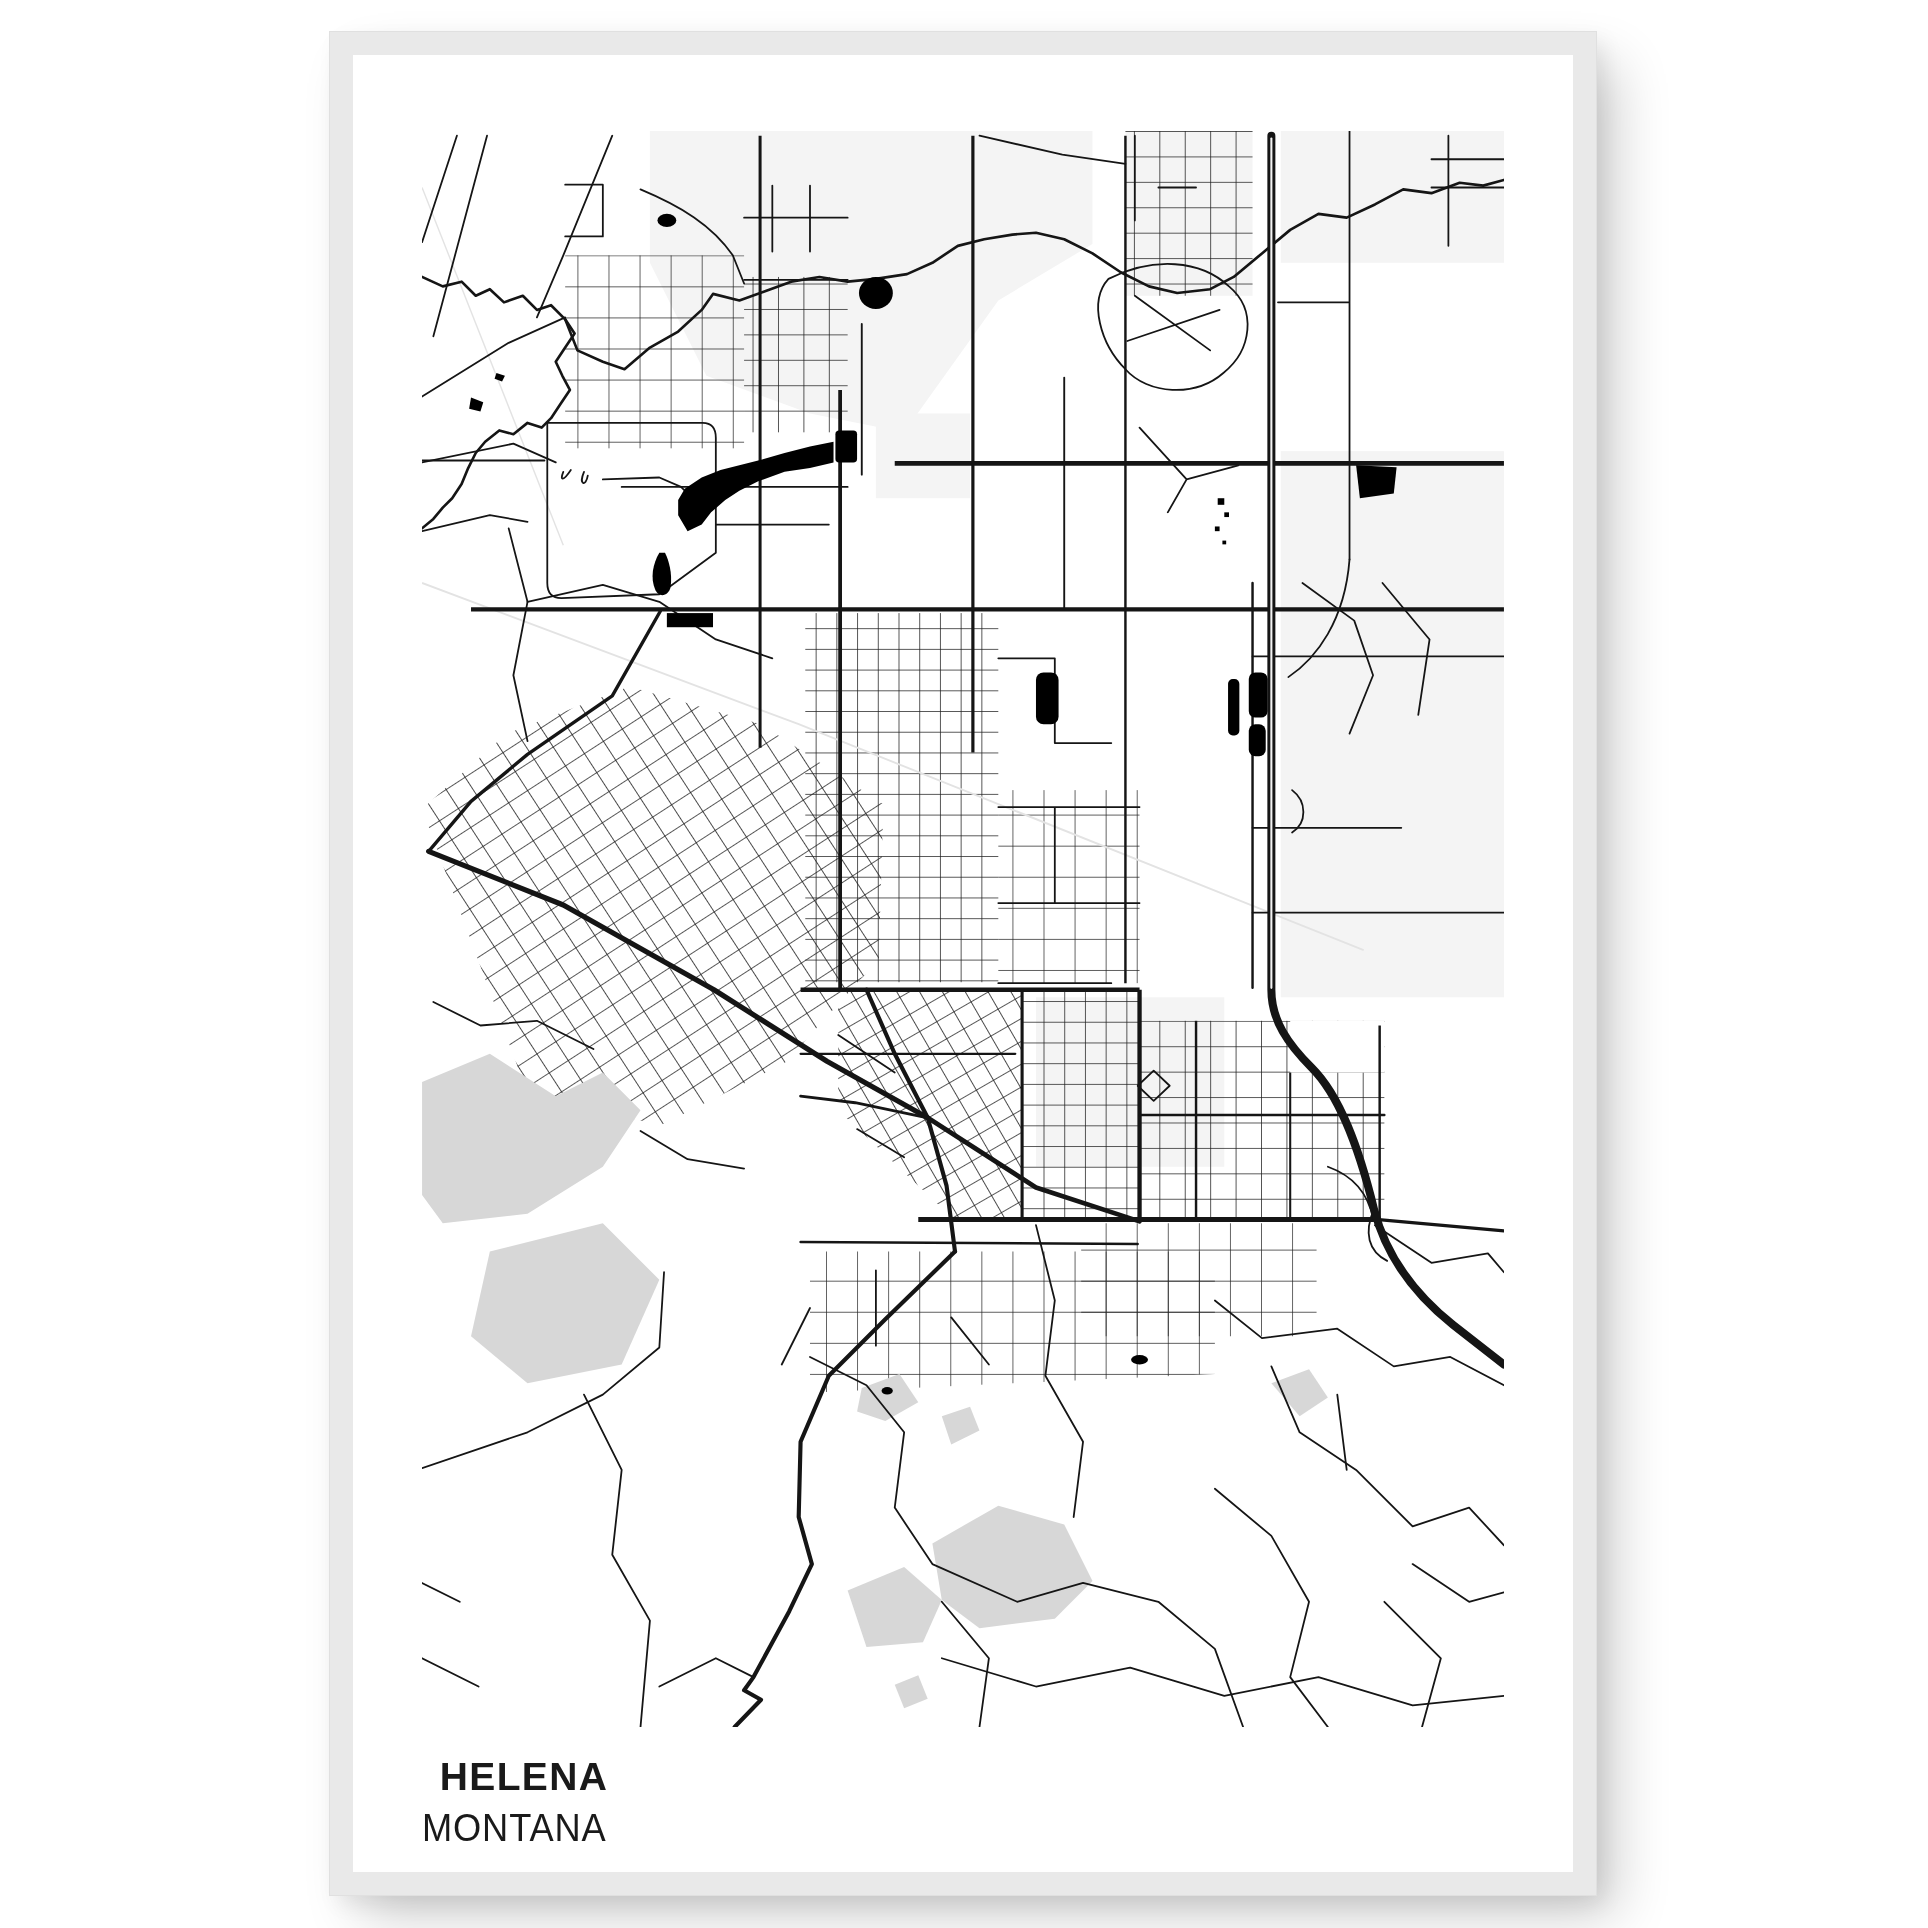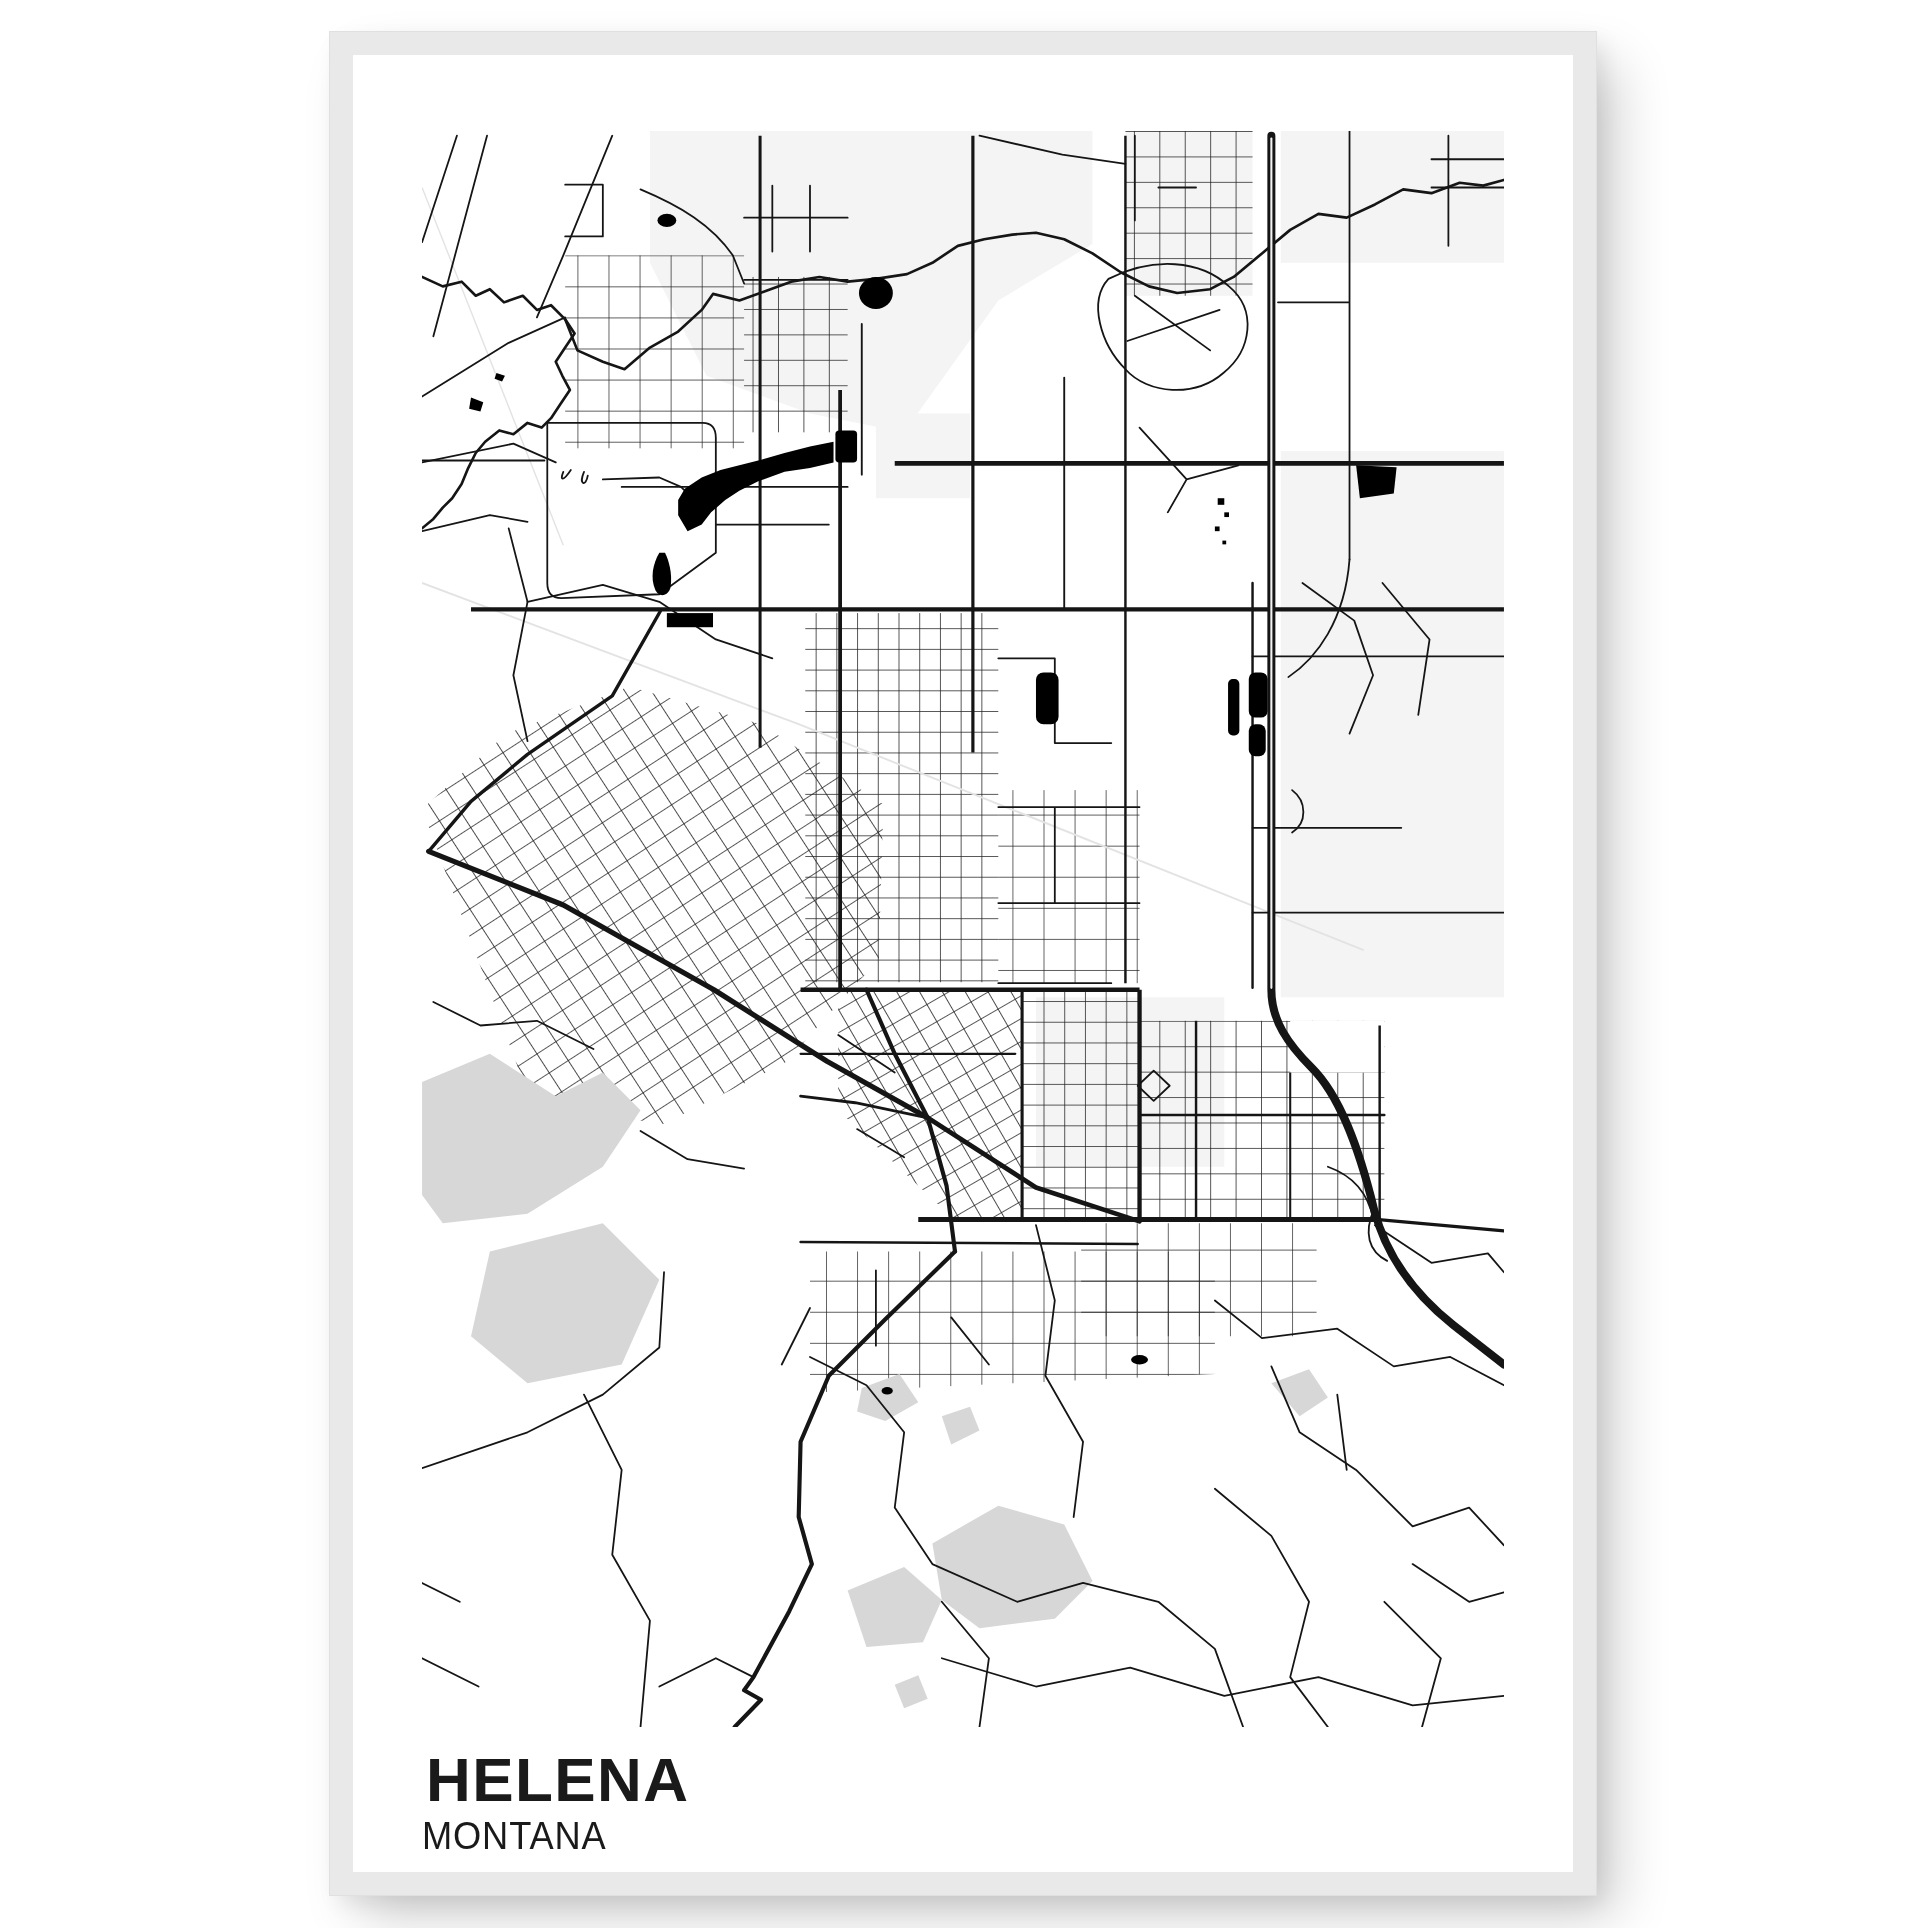--- a/index.html
+++ b/index.html
@@ -29,22 +29,23 @@
     box-shadow:24.5px 26px 52px -5.6px rgba(0,0,0,.20), 7.5px 9.4px 21px rgba(0,0,0,.08);
   }
   .map-wrap{
     position:absolute;left:69px;top:76px;width:1082px;height:1596px;
   }
   .map-wrap svg{display:block;width:100%;height:100%;}
   .title-block{
     position:absolute;left:69px;top:1690px;color:var(--c-text);
   }
   .title-block h1{
-    margin:4px;font-size:62px;font-weight:700;letter-spacing:1.4px;line-height:1.0;
+    margin:12px;font-size:39px;font-weight:700;letter-spacing:1.4px;line-height:1.0;
     font-family:"Liberation Sans", sans-serif;
+    text-align:right;
   }
   .title-block h2{
     margin:4.7px 0 0 0;font-size:39px;font-weight:400;letter-spacing:0.9px;line-height:1.0;
     transform:scaleX(.93);transform-origin:left center;
     font-family:"Liberation Sans", sans-serif;
   }
   
   .rd{fill:none;stroke:var(--c-road);stroke-linecap:round;stroke-linejoin:round;}
   .rd-sq{fill:none;stroke:var(--c-road);stroke-linecap:butt;stroke-linejoin:round;}
   .wt{fill:var(--c-water);stroke:none;}

